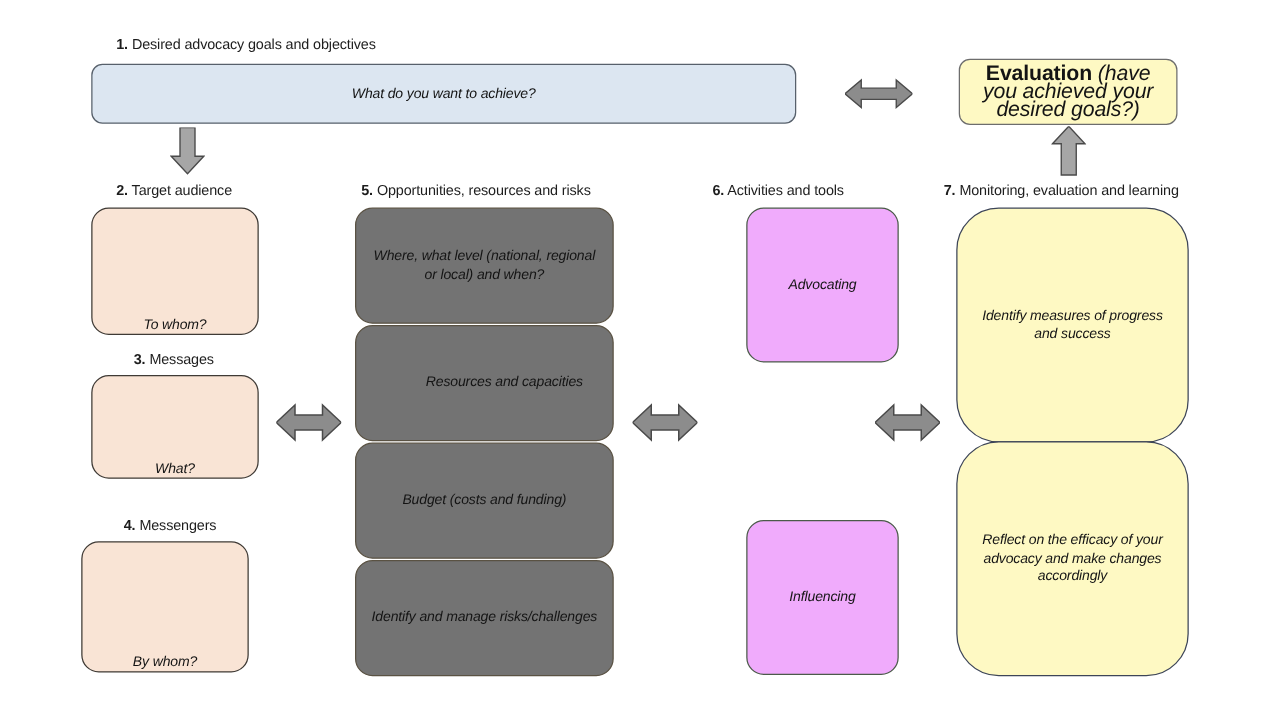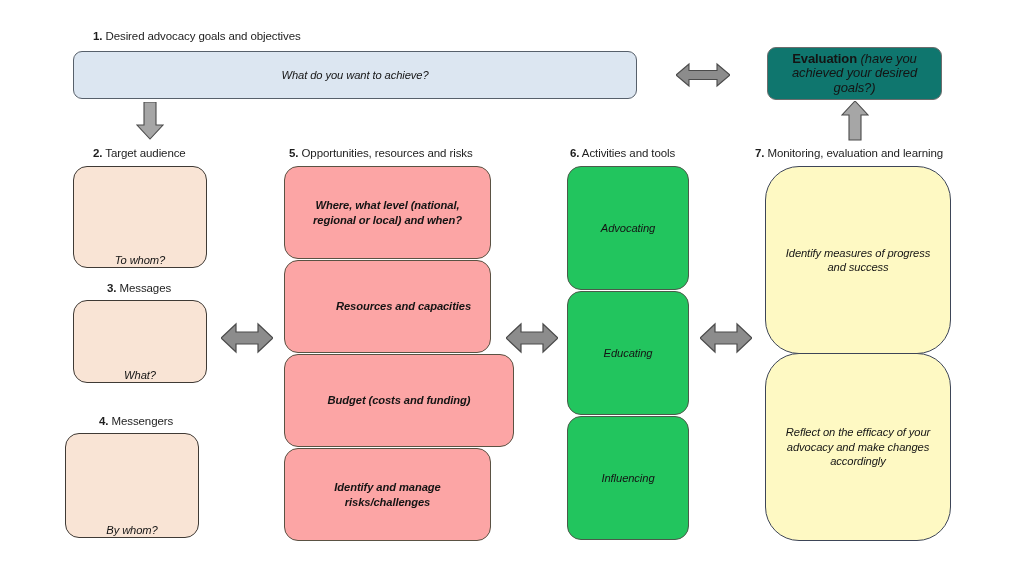--- a/index.html
+++ b/index.html
@@ -46,46 +46,46 @@
     padding: 0 10px;
     letter-spacing: -0.1px;
   }
   .peach {
     background: #F9E4D5;
     border: 1.1px solid #3f3a35;
     border-radius: 14px;
     align-items: flex-end;
   }
   .yellow {
-    background: #fca5a5;
+    background: #737373;
     border: 1.1px solid #5a5243;
     border-radius: 14px;
-    font-weight: bold;
   }
   .green {
-    background: #22c55e;
+    background: #f0abfc;
     border: 1.1px solid #4b5a4a;
     border-radius: 14px;
+    margin-left: 30px;
   }
   .blue {
     background: #fef9c3;
     border: 1.1px solid #3d4557;
     border-radius: 34px;
   }
   .lightblue-bar {
     background: #DCE6F1;
     border: 1.1px solid #57606b;
     border-radius: 9px;
   }
   .gray-eval {
-    background: #0f766e;
+    background: #fef9c3;
     border: 1.1px solid #6d6d6d;
     border-radius: 9px;
     font-style: normal;
-    font-size: 13px;
+    font-size: 17px;
     line-height: 14.5px;
   }
   .gray-eval .eval-strong {
     font-weight: bold;
     font-style: normal;
   }
   .gray-eval .eval-em {
     font-style: italic;
   }
   .arrow {
@@ -155,39 +155,36 @@
       <polygon points="0,16 15,2 15,10 37,10 37,2 52,16 37,30 37,22 15,22 15,30" fill="#8C8C8C" stroke="#4A4A4A" stroke-width="1.2" stroke-linejoin="miter"></polygon>
     </svg>
   </div>
 
   <div class="box yellow" style="left:284px; top:166px; width:207px; height:93px;">
     <span>Where, what level (national, regional or local) and when?</span>
   </div>
   <div class="box yellow" style="left:284px; top:260px; width:207px; height:93px;padding-left:42px;">
     <span>Resources and capacities</span>
   </div>
-  <div class="box yellow" style="left:284px; top:354px; width:230px; height:93px;">
+  <div class="box yellow" style="left:284px; top:354px; width:207px; height:93px;">
     <span>Budget (costs and funding)</span>
   </div>
   <div class="box yellow" style="left:284px; top:448px; width:207px; height:93px;">
     <span>Identify and manage risks/challenges</span>
   </div>
 
   <div class="arrow" style="left:506px; top:322px;">
     <svg width="52" height="32" viewBox="0 0 52 32">
       <polygon points="0,16 15,2 15,10 37,10 37,2 52,16 37,30 37,22 15,22 15,30" fill="#8C8C8C" stroke="#4A4A4A" stroke-width="1.2" stroke-linejoin="miter"></polygon>
     </svg>
   </div>
 
   <div class="box green" style="left:567px; top:166px; width:122px; height:124px;">
     <span>Advocating</span>
   </div>
-  <div class="box green" style="left:567px; top:291px; width:122px; height:124px;">
-    <span>Educating</span>
-  </div>
   <div class="box green" style="left:567px; top:416px; width:122px; height:124px;">
     <span>Influencing</span>
   </div>
 
   <div class="arrow" style="left:700px; top:322px;">
     <svg width="52" height="32" viewBox="0 0 52 32">
       <polygon points="0,16 15,2 15,10 37,10 37,2 52,16 37,30 37,22 15,22 15,30" fill="#8C8C8C" stroke="#4A4A4A" stroke-width="1.2" stroke-linejoin="miter"></polygon>
     </svg>
   </div>
 

